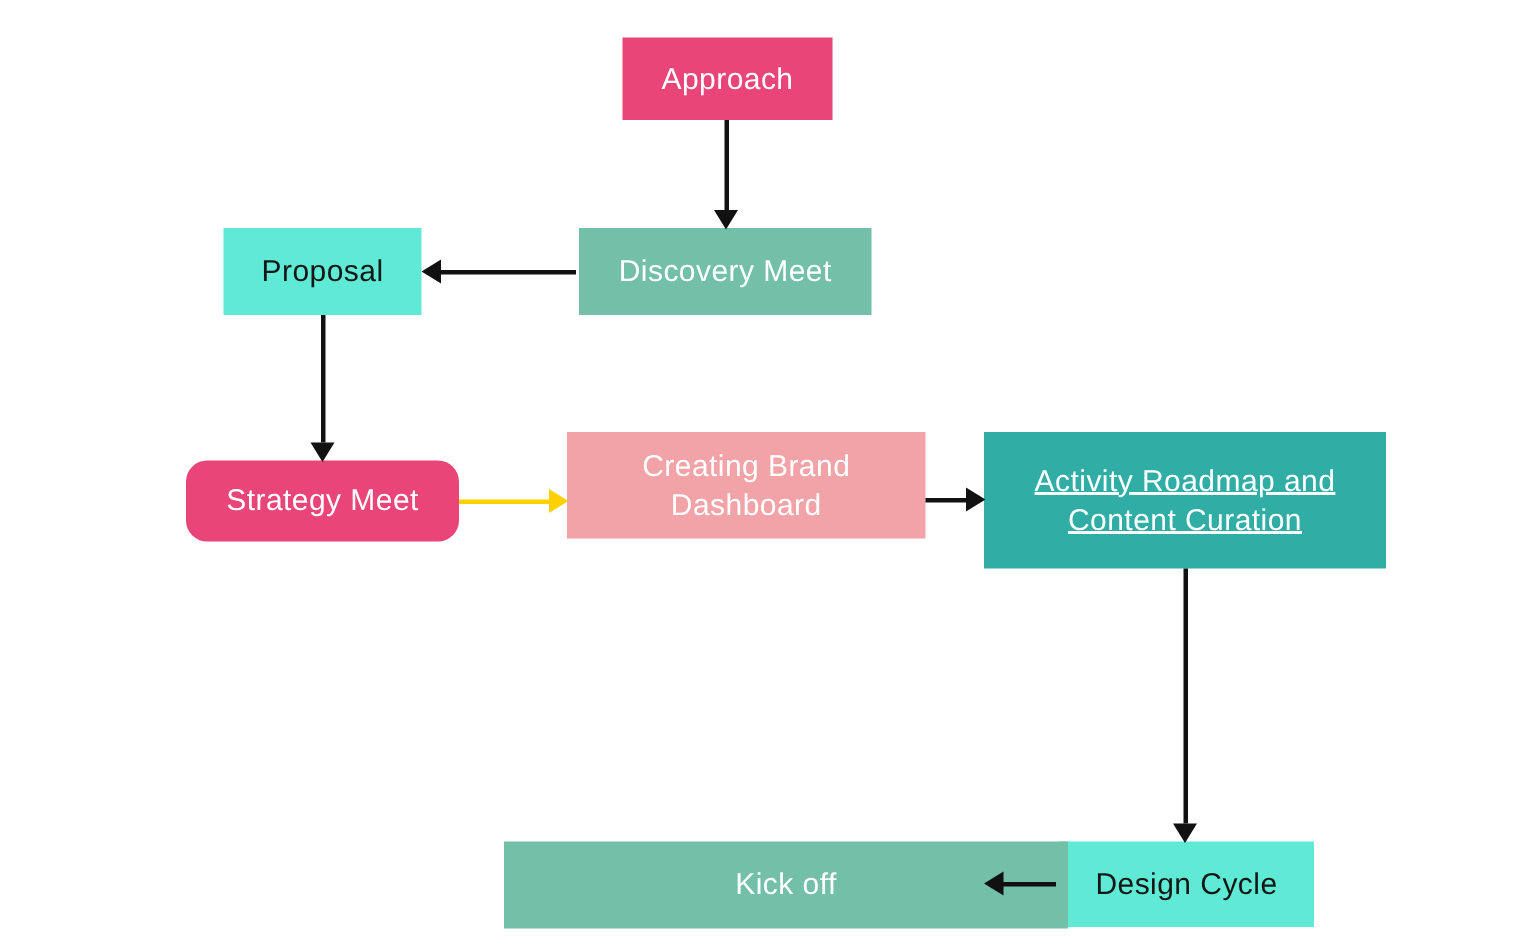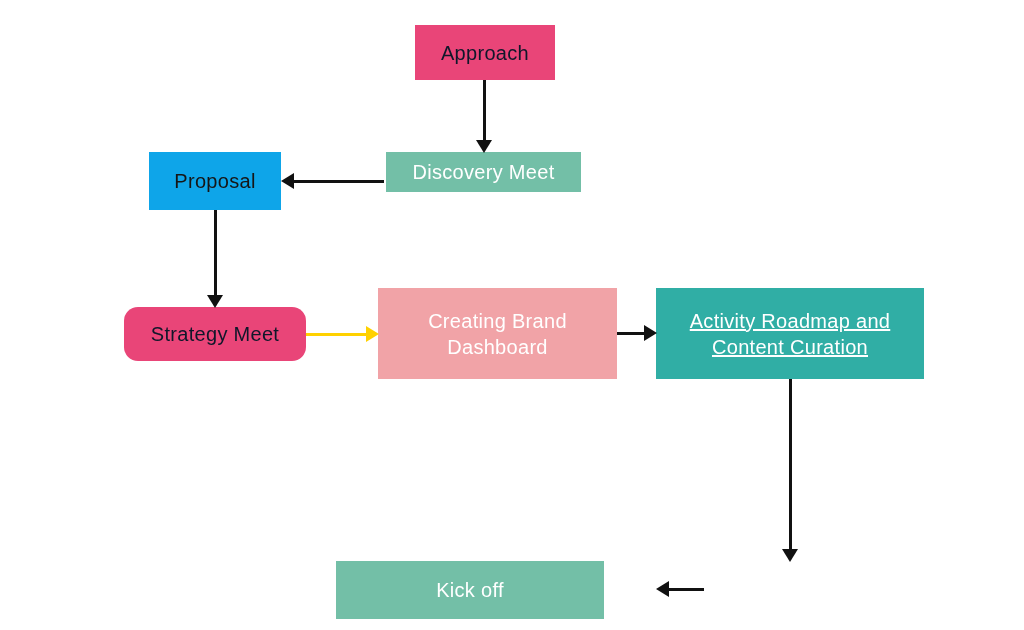--- a/index.html
+++ b/index.html
@@ -21,23 +21,23 @@
     align-items: center;
     justify-content: center;
     text-align: center;
     font-size: 20px;
     font-weight: 500;
     letter-spacing: 0.3px;
     line-height: 1.3;
     box-sizing: border-box;
     padding: 4px 10px;
   }
-  .fill-pink    { background: #E94578; color: #0f172a; }
+  .fill-pink    { background: #E94578; color: #ffffff; }
   .fill-seafoam { background: #73BFA7; color: #ffffff; }
-  .fill-khaki   { background: #0ea5e9; color: #161616; }
+  .fill-khaki   { background: #5eead4; color: #161616; }
   .fill-salmon  { background: #F1A3A7; color: #ffffff; }
   .fill-teal    { background: #30AEA5; color: #ffffff; }
 
   .shaft {
     position: absolute;
     background: #111111;
   }
   .shaft.yellow { background: #FFD100; }
   .head {
     position: absolute;
@@ -56,27 +56,27 @@
   }
   .head.right {
     border-top: 8px solid transparent;
     border-bottom: 8px solid transparent;
     border-left: 13px solid #111111;
   }
   .head.right.yellow { border-left-color: #FFD100; }
 
   
   #n-approach   { left: 415px; top: 25px;  width: 140px; height: 55px; }
-  #n-discovery  { left: 386px; top: 152px; width: 195px; height: 40px; }
+  #n-discovery  { left: 386px; top: 152px; width: 195px; height: 58px; }
   #n-proposal   { left: 149px; top: 152px; width: 132px; height: 58px; }
   #n-strategy   { left: 124px; top: 307px; width: 182px; height: 54px; border-radius: 14px; }
-  #n-dashboard  { left: 378px; top: 288px; width: 239px; height: 91px; }
+  #n-dashboard  { left: 378px; top: 288px; width: 239px; height: 71px; }
   #n-roadmap    { left: 656px; top: 288px; width: 268px; height: 91px; text-decoration: underline; }
   #n-design     { left: 706px; top: 561px; width: 170px; height: 57px; }
-  #n-kickoff    { left: 336px; top: 561px; width: 268px; height: 58px; }
+  #n-kickoff    { left: 336px; top: 561px; width: 376px; height: 58px; }
 </style>
 </head>
 <body>
 
 <div id="canvas">
 
   <div id="n-approach" class="node fill-pink">
     <span>Approach</span>
   </div>
 
@@ -93,20 +93,23 @@
   </div>
 
   <div id="n-dashboard" class="node fill-salmon">
     <span>Creating Brand Dashboard</span>
   </div>
 
   <div id="n-roadmap" class="node fill-teal">
     <span>Activity Roadmap and Content Curation</span>
   </div>
 
+  <div id="n-design" class="node fill-khaki">
+    <span>Design Cycle</span>
+  </div>
 
   <div id="n-kickoff" class="node fill-seafoam">
     <span>Kick off</span>
   </div>
 
   <div>
     <div class="shaft" style="left:483px; top:80px; width:3px; height:60px;"></div>
     <div class="head down" style="left:476px; top:140px;"></div>
   </div>
 

